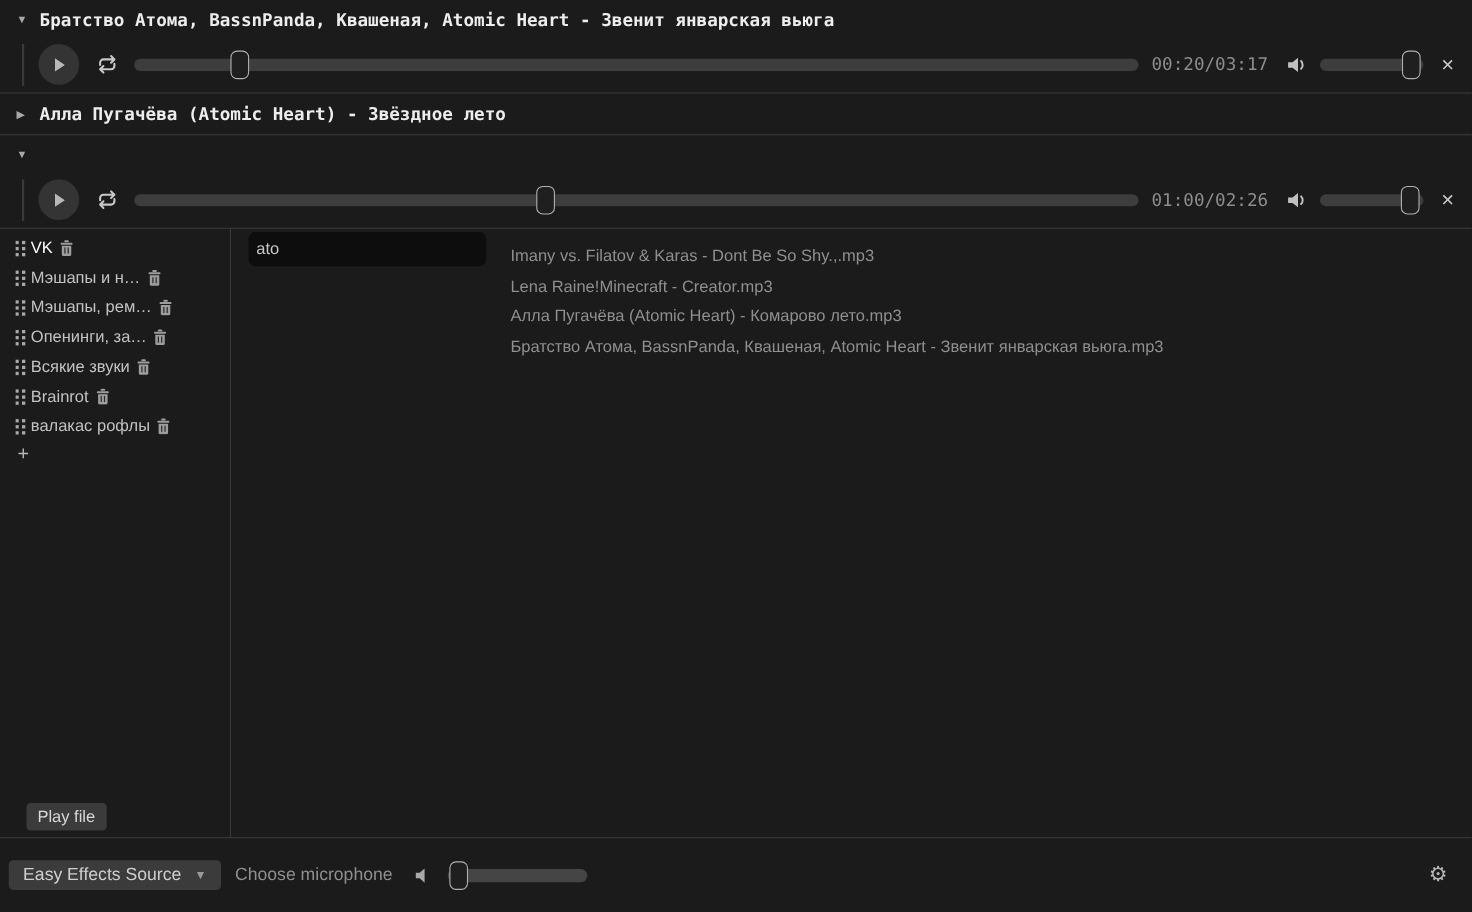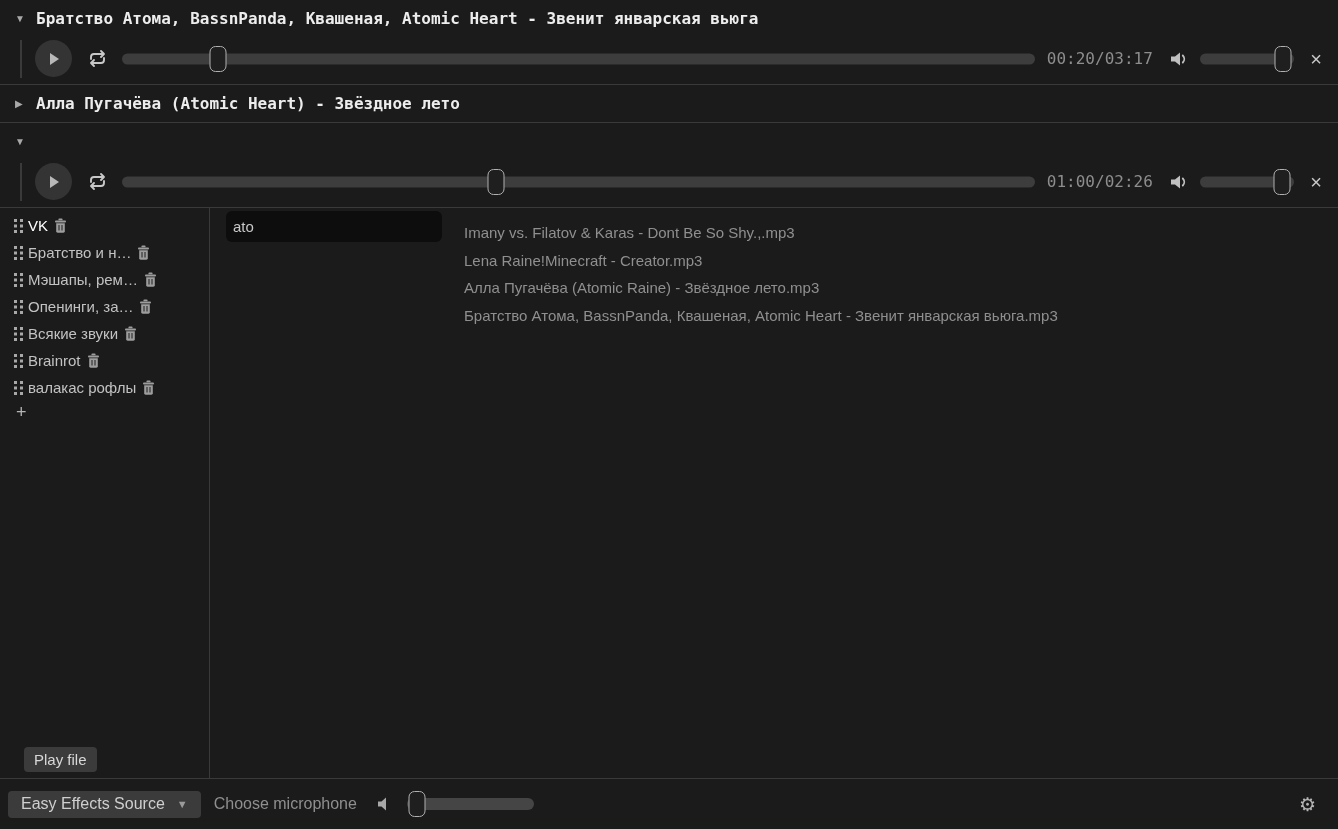--- a/index.html
+++ b/index.html
@@ -87,21 +87,21 @@
   .search-sep { border-bottom:1px solid #383838; margin-top:4px; }
   .file-list { padding:11px 0 0 16px; }
   .file-item {
     height:27.5px; display:flex; align-items:center;
     font-size:15px; color:#8f8f8f; white-space:nowrap; cursor:pointer;
   }
   .file-item.highlighted { color:#ededed; }
 
   
   .bottom-bar {
-    height:51px; flex:none; border-top:1px solid #3a3a3a;
+    height:68px; flex:none; border-top:1px solid #3a3a3a;
     display:flex; align-items:center; padding:0 22px 0 8px;
   }
   .source-btn {
     display:inline-flex; align-items:center; gap:12px;
     background:#3b3b3b; border:none; border-radius:4px;
     color:#cfcfcf; font-size:16px; padding:4px 13px; height:27px; cursor:pointer;
     font-family:"Liberation Sans", sans-serif;
   }
   .source-btn .dd-arrow { color:#9a9a9a; font-size:11px; }
   .mic-label { margin-left:13px; font-size:16px; color:#8f8f8f; }
@@ -228,21 +228,21 @@
             <g fill="#a8a8a8">
               <rect x="0" y="1" width="3" height="3"></rect>
               <rect x="6" y="1" width="3" height="3"></rect>
               <rect x="0" y="6.5" width="3" height="3"></rect>
               <rect x="6" y="6.5" width="3" height="3"></rect>
               <rect x="0" y="12" width="3" height="3"></rect>
               <rect x="6" y="12" width="3" height="3"></rect>
             </g>
           </svg>
       </span>
-      <span class="cat-label">Братство и н…</span>
+      <span class="cat-label">Мэшапы и н…</span>
       <button class="icon-btn trash-btn">
         <svg width="13" height="15" viewBox="0 0 13 15">
             <g fill="#9d9d9d">
               <rect x="4.4" y="0.5" width="4.2" height="1.8" rx="0.9"></rect>
               <rect x="1" y="2.6" width="11" height="1.8" rx="0.9"></rect>
               <path d="M2.2 5.3 h8.6 v8 a1.4 1.4 0 0 1 -1.4 1.4 H3.6 a1.4 1.4 0 0 1 -1.4 -1.4 z"></path>
             </g>
             <line x1="5" y1="7" x2="5" y2="12.5" stroke="#2a2a2a" stroke-width="1.1"></line>
             <line x1="8" y1="7" x2="8" y2="12.5" stroke="#2a2a2a" stroke-width="1.1"></line>
           </svg>
@@ -381,21 +381,21 @@
     <button class="add-btn">+</button>
     <button class="play-file-btn">Play file</button>
   </aside>
 
   <main class="main">
     <input class="search-input" value="ato" style="">
     <div class="search-sep"></div>
     <div class="file-list">
       <div class="file-item">Imany vs. Filatov &amp; Karas - Dont Be So Shy.,.mp3</div>
       <div class="file-item">Lena Raine!Minecraft - Creator.mp3</div>
-      <div class="file-item">Алла Пугачёва (Atomic Raine) - Звёздное лето.mp3</div>
+      <div class="file-item">Алла Пугачёва (Atomic Heart) - Комарово лето.mp3</div>
       <div class="file-item">Братство Атома, BassnPanda, Квашеная, Atomic Heart - Звенит январская вьюга.mp3</div>
     </div>
   </main>
 </div>
 
 <footer class="bottom-bar">
   <button class="source-btn">
     <span>Easy Effects Source</span>
     <span class="dd-arrow">▼</span>
   </button>

